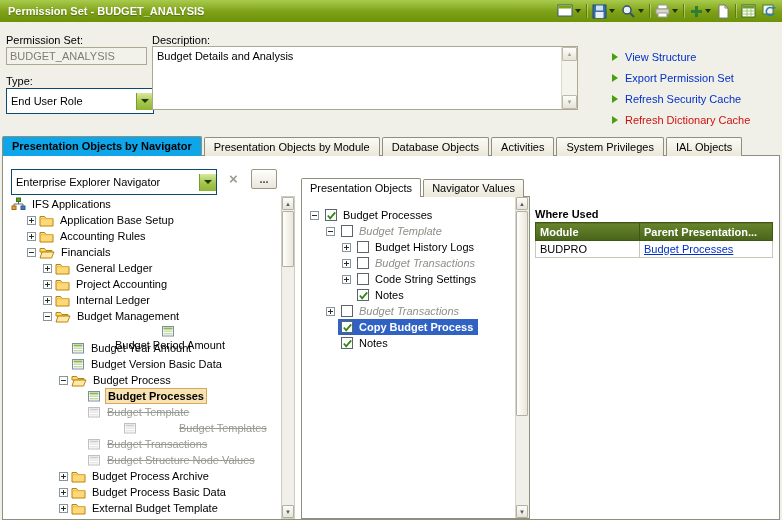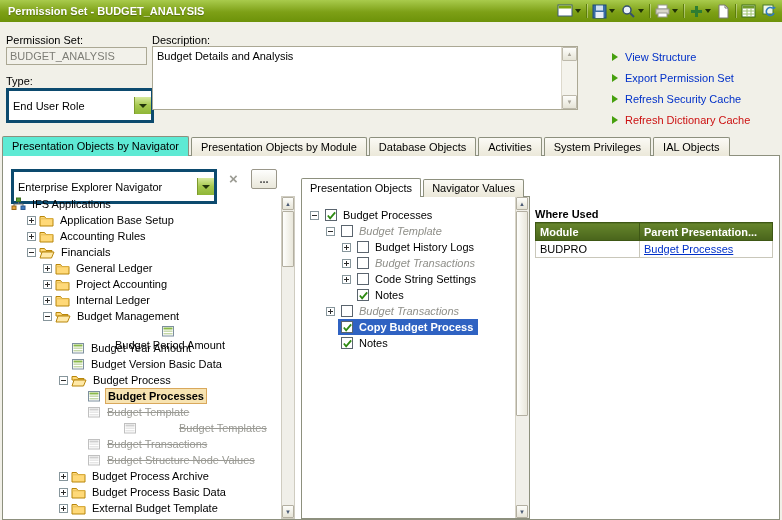--- a/index.html
+++ b/index.html
@@ -14,21 +14,21 @@
   .tbicon{display:inline-flex;align-items:center;gap:2px;padding:1px;cursor:pointer}
   .tbicon svg{display:block}
   .tbdd{width:0;height:0;border-left:3px solid transparent;border-right:3px solid transparent;border-top:4px solid #203208}
   .tbsep{width:1px;height:14px;background:#5c7d0b;box-shadow:1px 0 0 rgba(255,255,255,.35)}
 
   
   .lbl{position:absolute;white-space:nowrap}
   .txt{position:absolute;height:18px;border:1px solid #aba894;background:#fff;
     font:11px "Liberation Sans",sans-serif;padding:0 3px;color:#000}
   .txt.disabled{background:#f2f1ea;color:#7d7d76}
-  .combo{position:absolute;height:35px;border:3px solid #0c4a6e;background:#fff;display:flex;align-items:center;cursor:pointer}
+  .combo{position:absolute;height:26px;border:1px solid #0c4a6e;background:#fff;display:flex;align-items:center;cursor:pointer}
   .combo-text{flex:1;padding:0 4px;white-space:nowrap;overflow:hidden}
   .combo-btn{width:17px;height:17px;flex:none;background:linear-gradient(#d8ea9e,#a6c84e 50%,#8fb637);
     border-left:1px solid #7d9a2c;display:flex;align-items:center;justify-content:center}
   .arrow-down{width:0;height:0;border-left:4px solid transparent;border-right:4px solid transparent;border-top:4px solid #23350a}
   .descbox{position:absolute;left:152px;top:46px;width:426px;height:64px;border:1px solid #aba894;background:#fff}
   .desctext{position:absolute;left:4px;top:2px;right:20px;line-height:14px}
   .descscroll{position:absolute;right:0;top:0;bottom:0;width:16px;background:#f4f3ec;border-left:1px solid #ddd9cc}
   .mini-btn{position:absolute;left:0;width:15px;height:14px;background:linear-gradient(#fdfdfa,#e6e4d7);
     border:1px solid #bdb9ab;display:flex;align-items:center;justify-content:center;font-size:6px;color:#a8a499;border-radius:1px}
   .mini-btn.up{top:0}.mini-btn.down{bottom:0}
@@ -37,21 +37,21 @@
   .linkrow{display:flex;align-items:center;height:21px;gap:7px}
   .play{width:0;height:0;border-top:4px solid transparent;border-bottom:4px solid transparent;border-left:6px solid #46a00e;flex:none}
   .link{cursor:pointer;white-space:nowrap}
   .link.blue{color:#0030c8}
   .link.red{color:#cc1111}
 
   
   .maintabs{position:absolute;left:2px;top:136px;height:20px;display:flex;align-items:flex-end;z-index:5}
   .tab{height:19px;line-height:18px;padding:0 9px;background:linear-gradient(#fbfaf5,#ebe8d9);
     border:1px solid #8d907e;border-bottom:none;border-radius:2px 2px 0 0;margin-right:2px;white-space:nowrap;cursor:pointer}
-  .tab.active{background:#5eead4;font-weight:normal;height:20px;line-height:19px}
+  .tab.active{background:#0ea5e9;font-weight:bold;height:20px;line-height:19px}
 
   
   .content{position:absolute;left:2px;top:155px;width:778px;height:365px;background:#fff;border:1px solid #8d907e;z-index:1}
   .xicon{position:absolute;left:226px;top:13px;font-size:15px;font-weight:bold;color:#9c9c94;line-height:20px;cursor:default}
   .dots{position:absolute;left:248px;top:13px;width:26px;height:20px;border:1px solid #9a978a;
     background:linear-gradient(#fefefd,#e9e7da);border-radius:2px;font:bold 11px "Liberation Sans",sans-serif;color:#444;cursor:pointer}
 
   
   .tree{position:absolute}
   #navtree{left:4px;top:40px;width:274px;height:322px;overflow:hidden}

